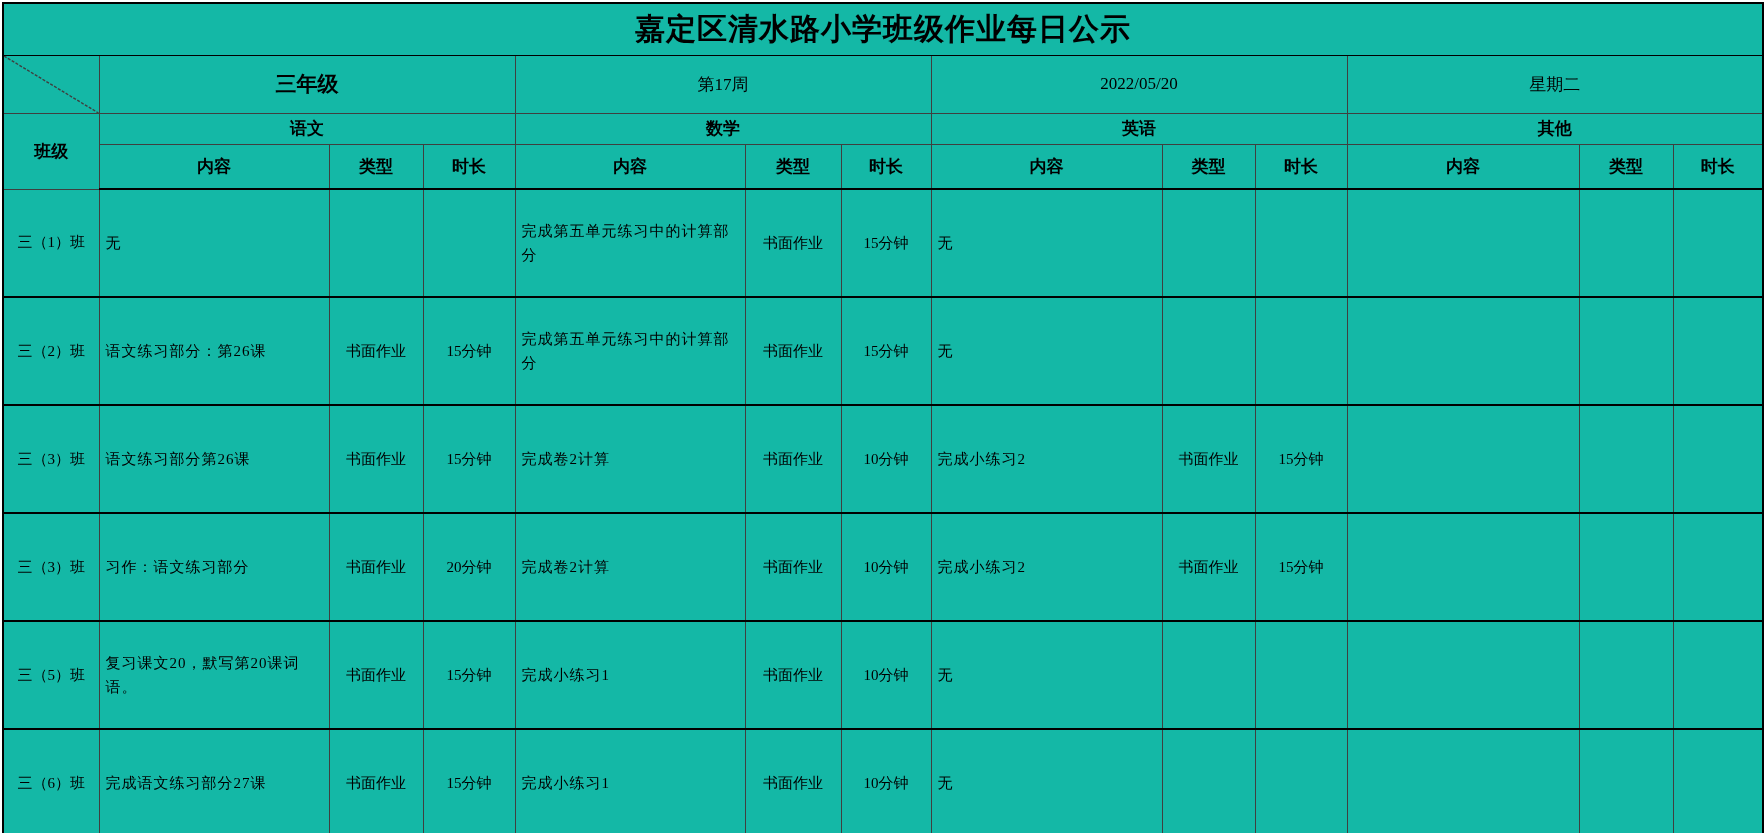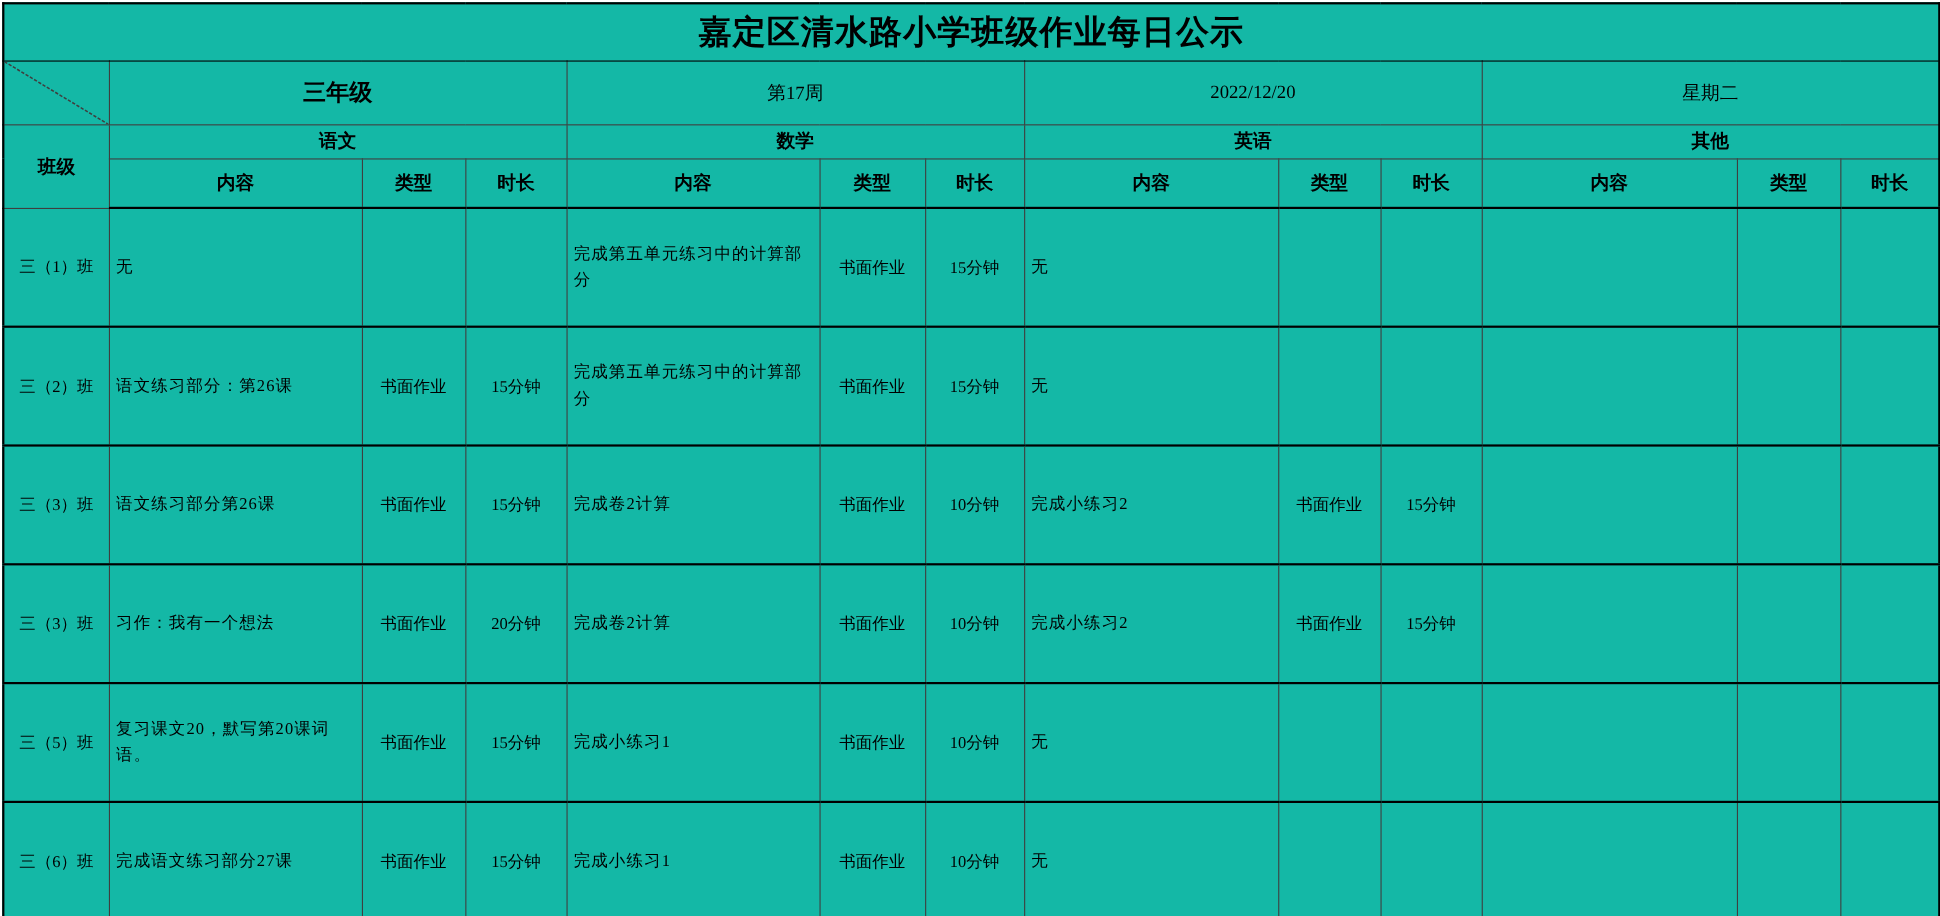--- a/index.html
+++ b/index.html
@@ -115,21 +115,21 @@
     </tr>
 
     <tr class="meta-row">
       <td class="diag-cell">
         <svg viewBox="0 0 100 100" preserveAspectRatio="none">
           <line x1="0" y1="0" x2="100" y2="100" stroke="#3f3f3f" stroke-width="1.4" vector-effect="non-scaling-stroke" stroke-dasharray="3 1.5"></line>
         </svg>
       </td>
       <td class="grade-cell" colspan="3">三年级</td>
       <td class="meta-cell" colspan="3">第17周</td>
-      <td class="meta-cell" colspan="3">2022/12/20</td>
+      <td class="meta-cell" colspan="3">2022/05/20</td>
       <td class="meta-cell" colspan="3">星期二</td>
     </tr>
 
     <tr class="subject-row">
       <td class="class-head" rowspan="2">班级</td>
       <td class="subject-cell" colspan="3">语文</td>
       <td class="subject-cell" colspan="3">数学</td>
       <td class="subject-cell" colspan="3">英语</td>
       <td class="subject-cell" colspan="3">其他</td>
     </tr>
@@ -191,21 +191,21 @@
           <td class="mid-cell">10分钟</td>
           <td class="content-cell">完成小练习2</td>
           <td class="mid-cell">书面作业</td>
           <td class="mid-cell">15分钟</td>
           <td class="content-cell"></td>
           <td class="mid-cell"></td>
           <td class="mid-cell"></td>
         </tr>
         <tr class="data-row">
           <td class="class-cell">三（3）班</td>
-          <td class="content-cell">习作：我有一个想法</td>
+          <td class="content-cell">习作：语文练习部分</td>
           <td class="mid-cell">书面作业</td>
           <td class="mid-cell">20分钟</td>
           <td class="content-cell">完成卷2计算</td>
           <td class="mid-cell">书面作业</td>
           <td class="mid-cell">10分钟</td>
           <td class="content-cell">完成小练习2</td>
           <td class="mid-cell">书面作业</td>
           <td class="mid-cell">15分钟</td>
           <td class="content-cell"></td>
           <td class="mid-cell"></td>

